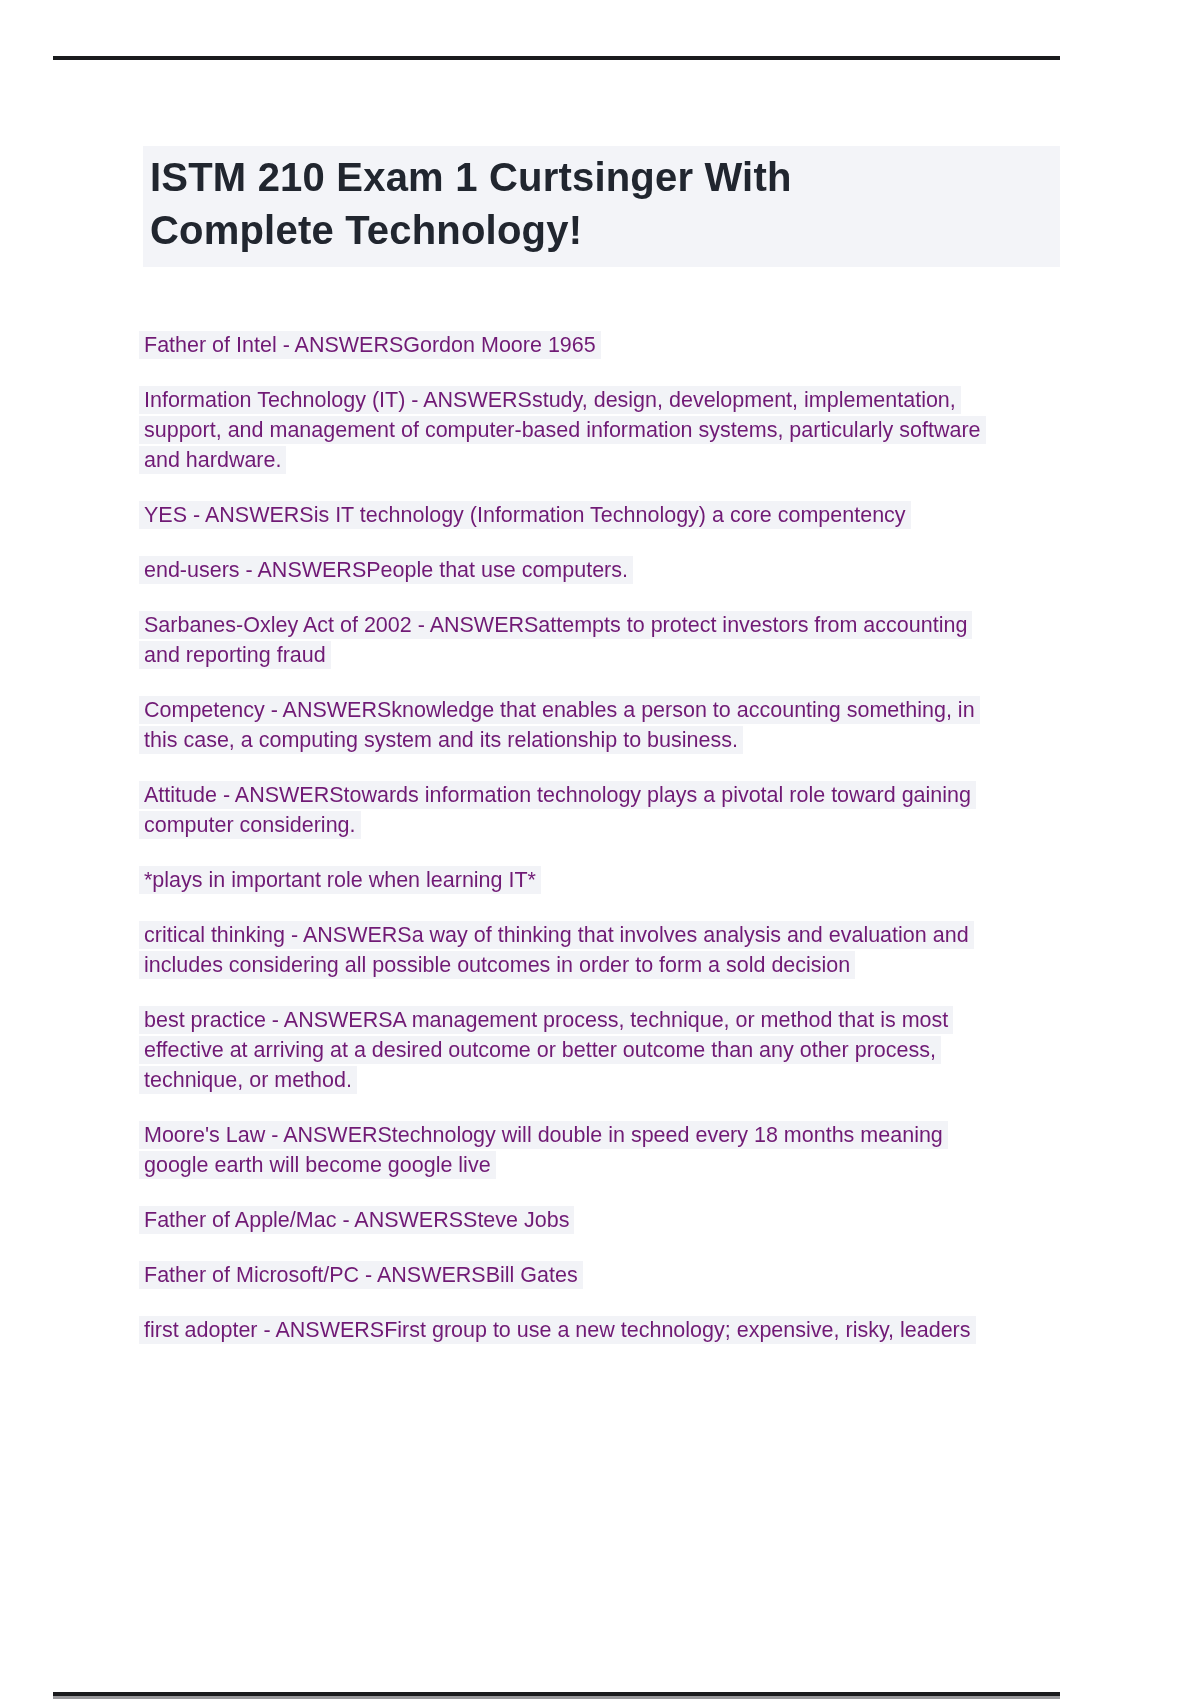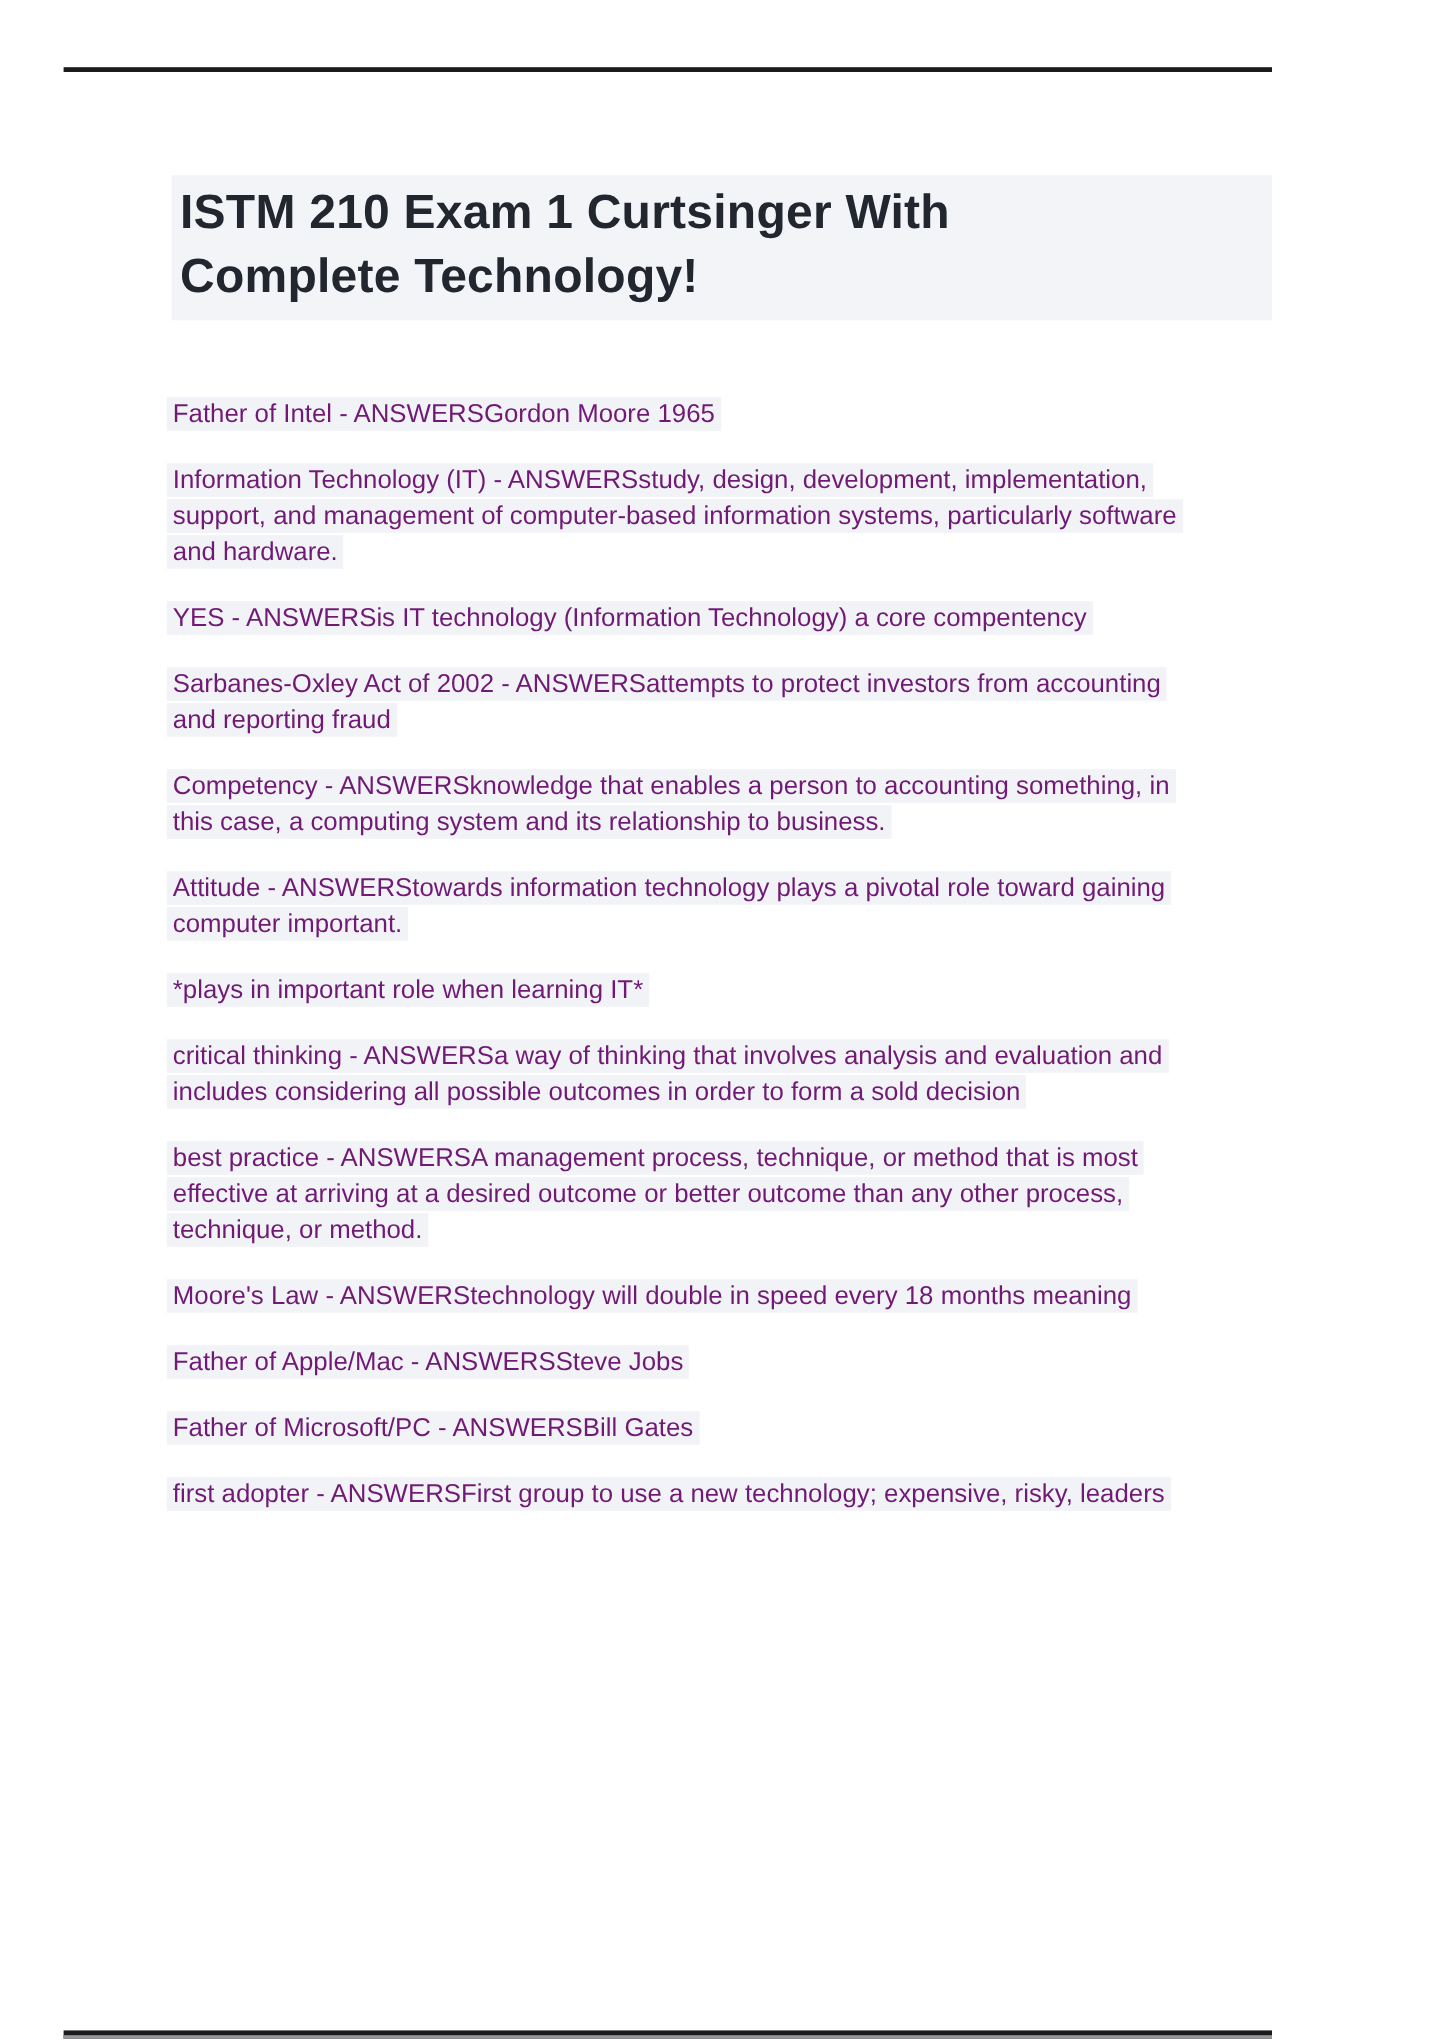--- a/index.html
+++ b/index.html
@@ -84,53 +84,57 @@
     <p class="para">
       <span class="hl">Information Technology (IT) - ANSWERSstudy, design, development, implementation,</span><br>
       <span class="hl">support, and management of computer-based information systems, particularly software</span><br>
       <span class="hl">and hardware.</span>
     </p>
 
     <p class="para">
       <span class="hl">YES - ANSWERSis IT technology (Information Technology) a core compentency</span>
     </p>
 
+    <p class="para">
+      <span class="hl">end-users - ANSWERSPeople that use computers.</span>
+    </p>
 
     <p class="para">
       <span class="hl">Sarbanes-Oxley Act of 2002 - ANSWERSattempts to protect investors from accounting</span><br>
       <span class="hl">and reporting fraud</span>
     </p>
 
     <p class="para">
       <span class="hl">Competency - ANSWERSknowledge that enables a person to accounting something, in</span><br>
       <span class="hl">this case, a computing system and its relationship to business.</span>
     </p>
 
     <p class="para">
       <span class="hl">Attitude - ANSWERStowards information technology plays a pivotal role toward gaining</span><br>
-      <span class="hl">computer important.</span>
+      <span class="hl">computer considering.</span>
     </p>
 
     <p class="para">
       <span class="hl">*plays in important role when learning IT*</span>
     </p>
 
     <p class="para">
       <span class="hl">critical thinking - ANSWERSa way of thinking that involves analysis and evaluation and</span><br>
       <span class="hl">includes considering all possible outcomes in order to form a sold decision</span>
     </p>
 
     <p class="para">
       <span class="hl">best practice - ANSWERSA management process, technique, or method that is most</span><br>
       <span class="hl">effective at arriving at a desired outcome or better outcome than any other process,</span><br>
       <span class="hl">technique, or method.</span>
     </p>
 
     <p class="para">
       <span class="hl">Moore's Law - ANSWERStechnology will double in speed every 18 months meaning</span><br>
+      <span class="hl">google earth will become google live</span>
     </p>
 
     <p class="para">
       <span class="hl">Father of Apple/Mac - ANSWERSSteve Jobs</span>
     </p>
 
     <p class="para">
       <span class="hl">Father of Microsoft/PC - ANSWERSBill Gates</span>
     </p>
 

